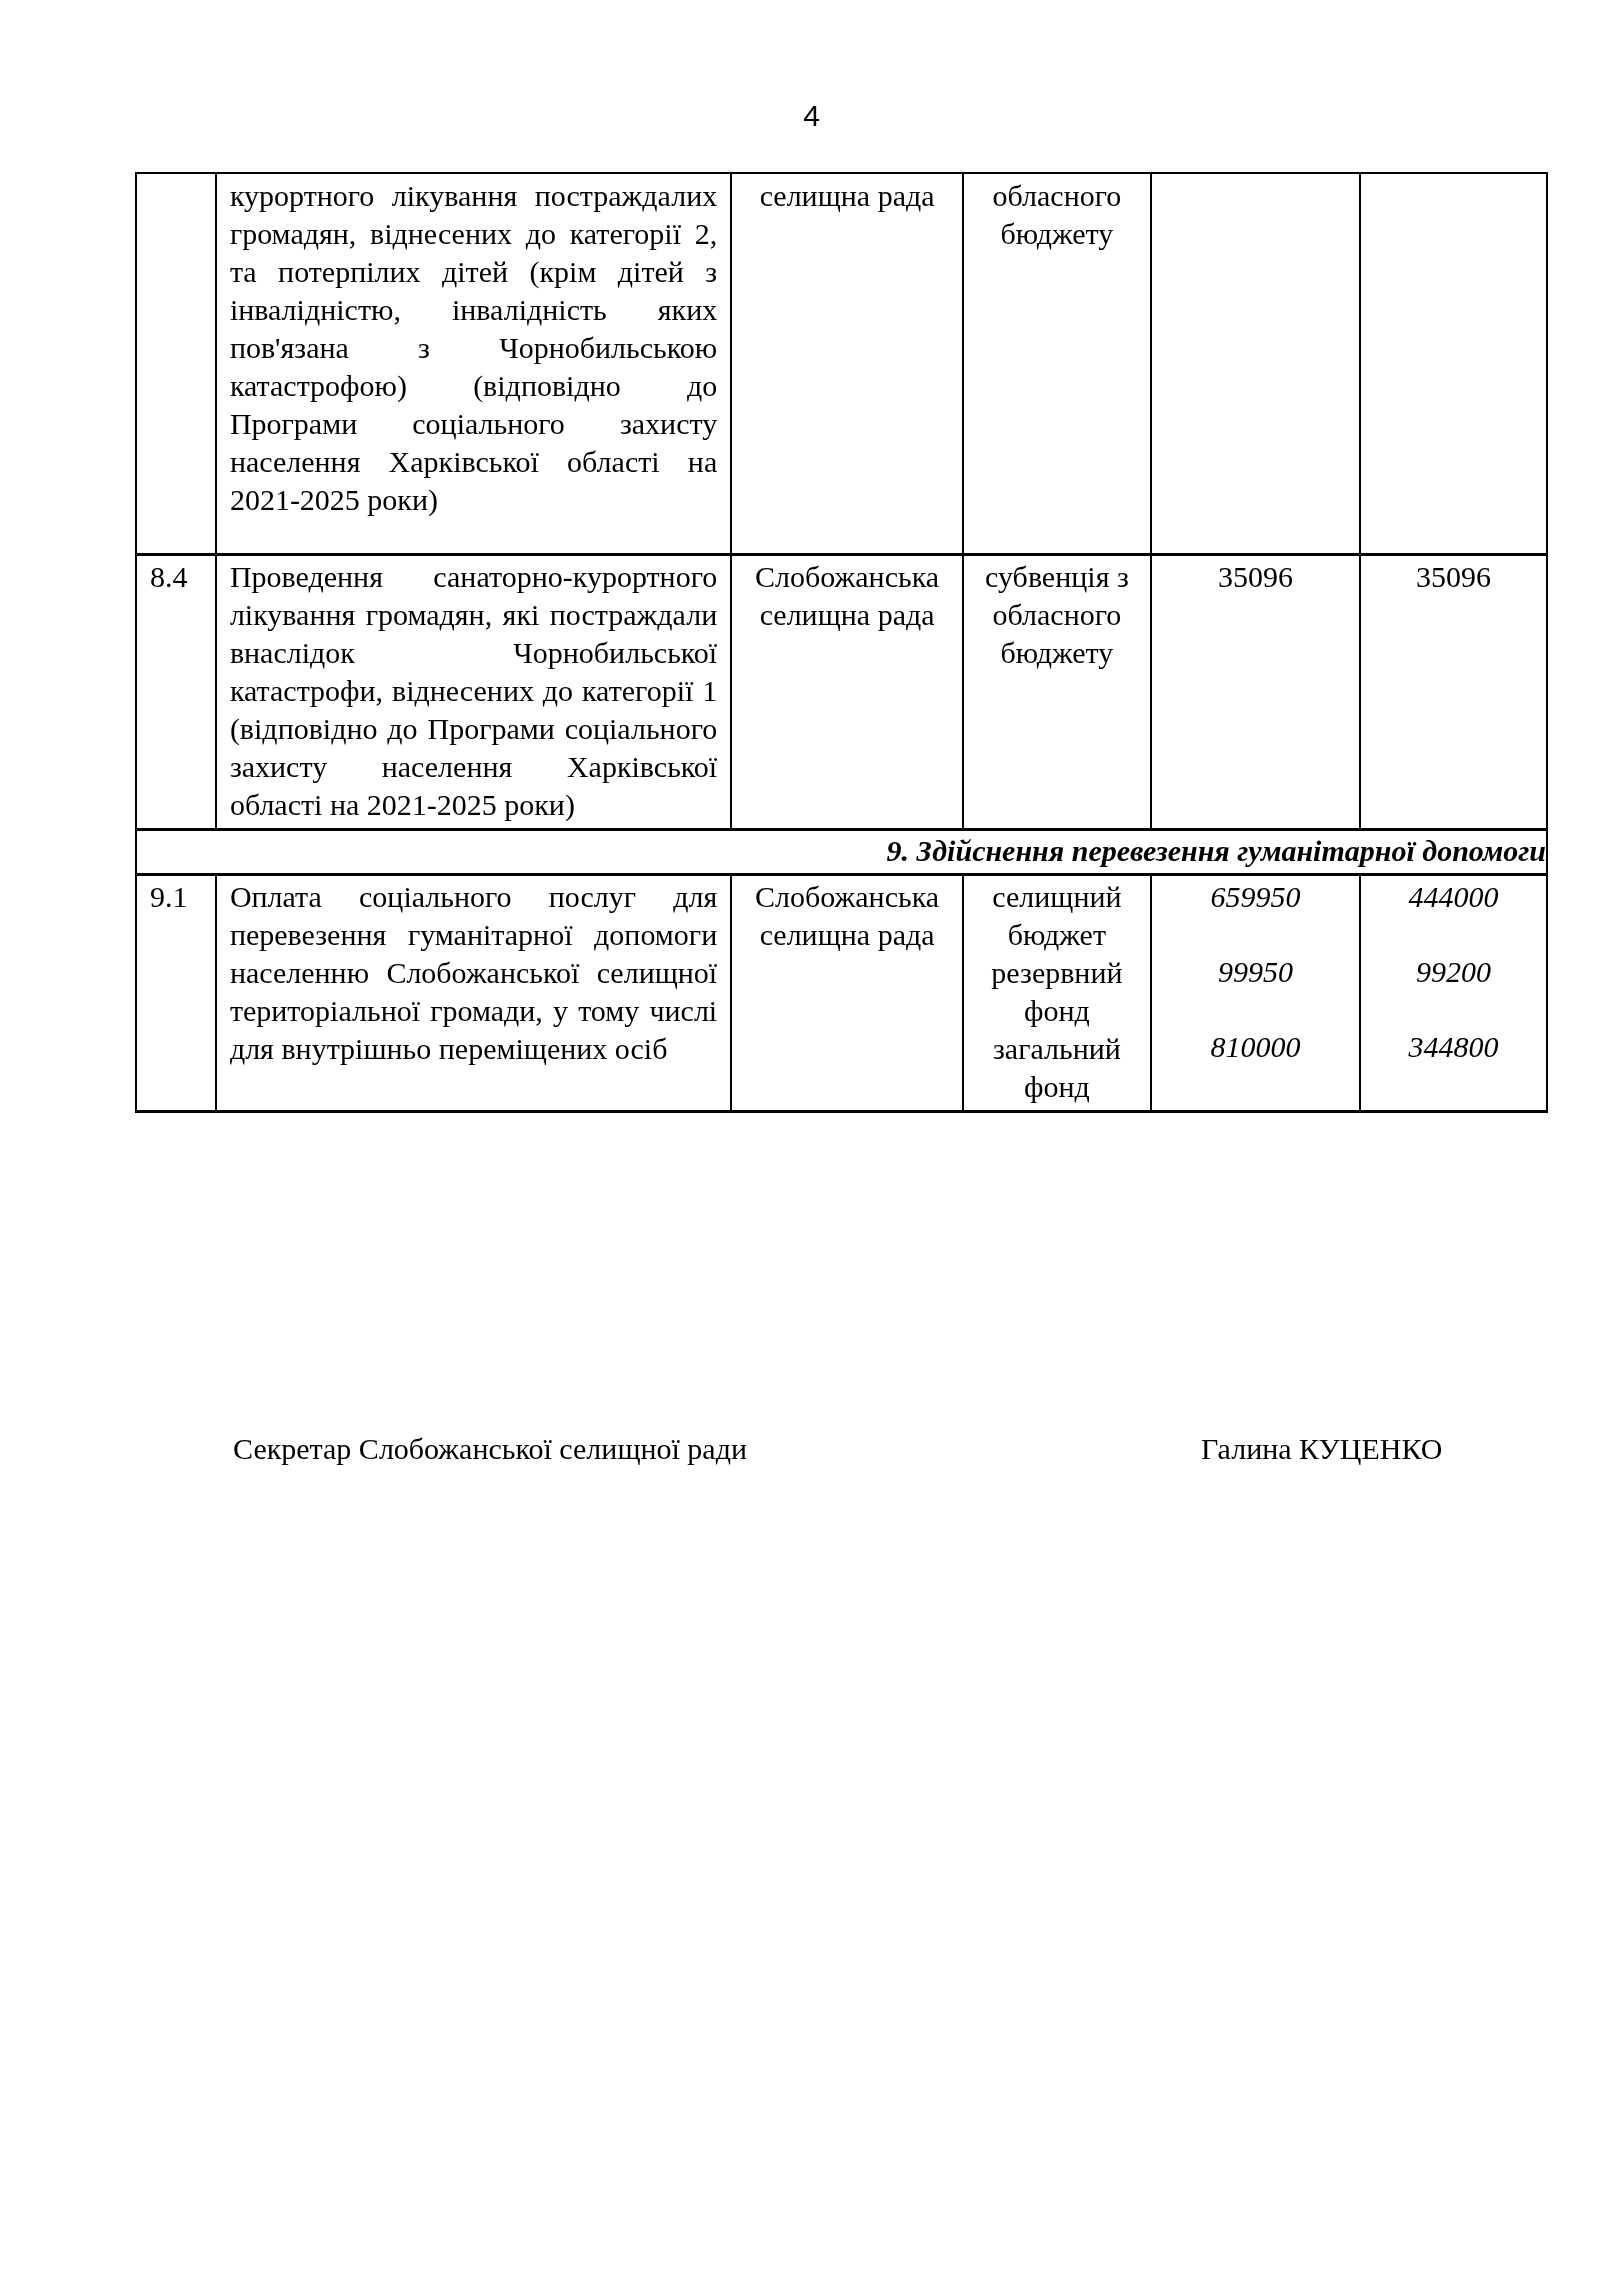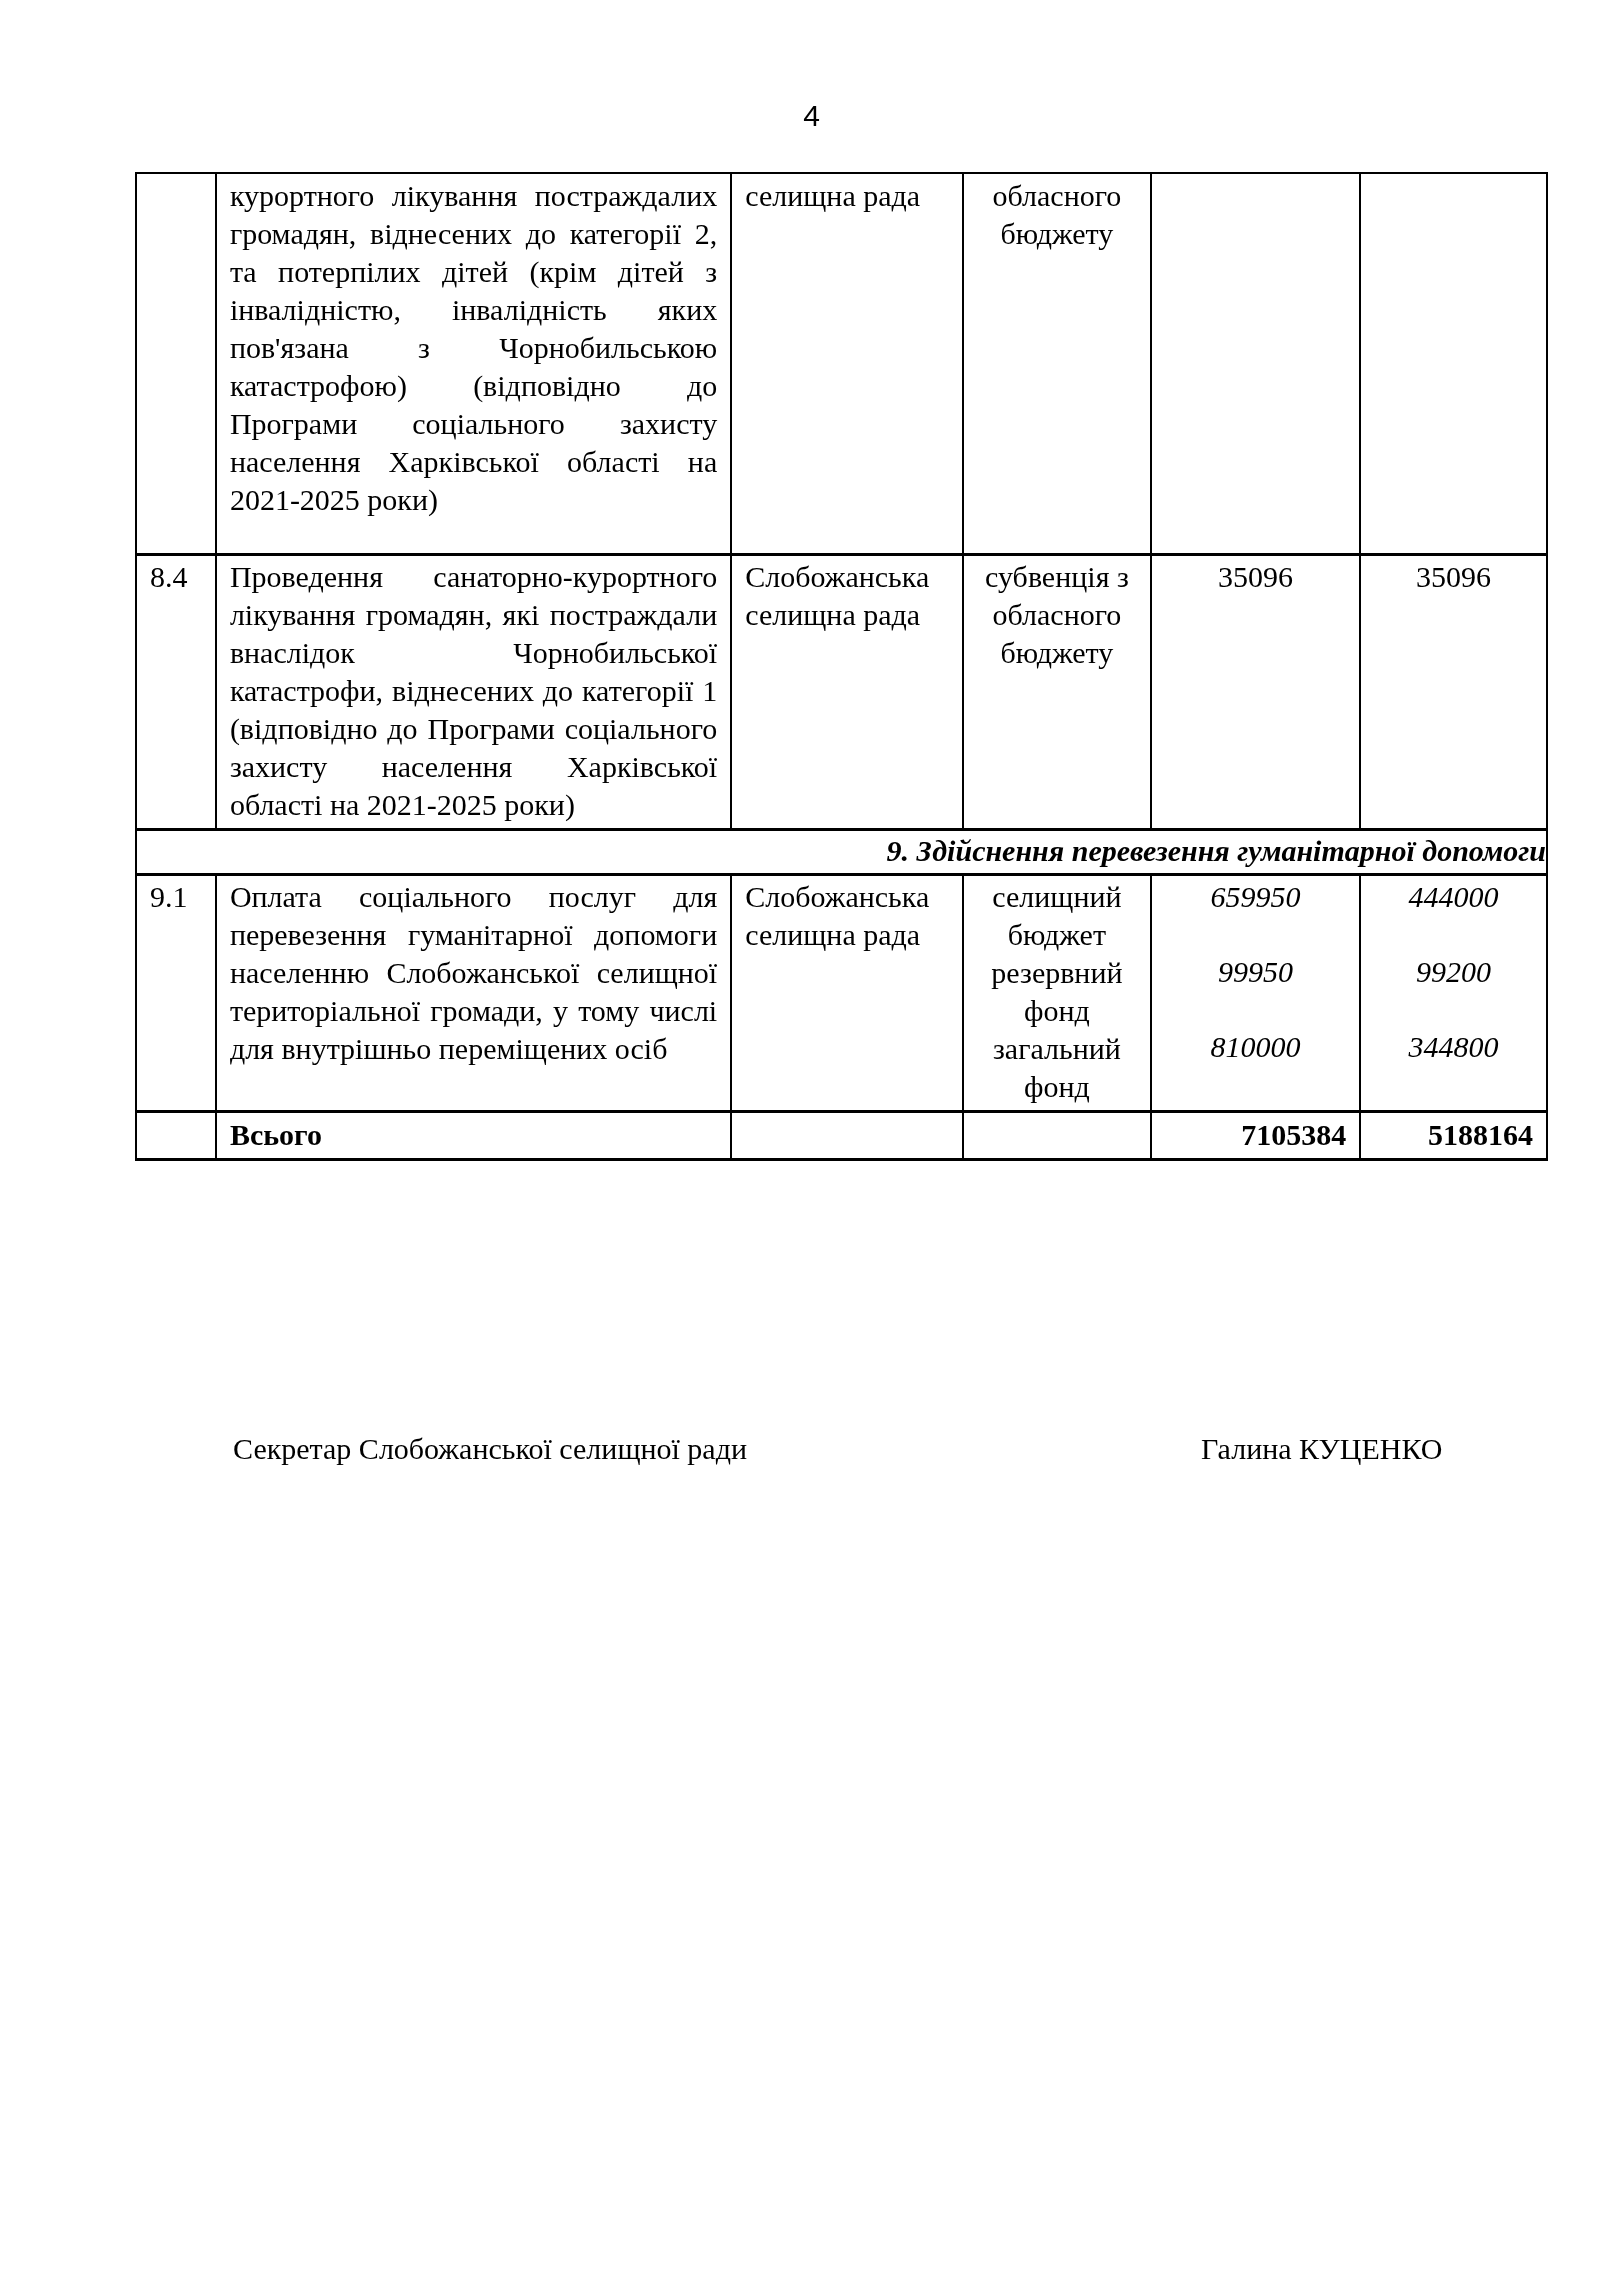--- a/index.html
+++ b/index.html
@@ -23,21 +23,21 @@
   }
   table.doc-table tr.thick-bottom td { border-bottom-width: 3.3px; }
   .col-num { width: 71px; }
   .col-desc { width: 458px; }
   .col-exec { width: 206px; }
   .col-src { width: 167px; }
   .col-v1 { width: 186px; }
   .col-v2 { width: 166px; }
   td.num { padding-left: 13px; }
   td.desc { text-align: justify; text-align-last: left; }
-  td.exec { text-align: left; }
+  td.exec { text-align: center; }
   td.src { text-align: center; }
   td.val { text-align: center; }
   .section-title {
     text-align: right; font-weight: bold; font-style: italic; padding: 1.3px 0 2.6px 0 !important;
   }
   .line { display: block; }
   .val-line { display: block; height: 75px; font-style: italic; }
   .bold { font-weight: bold; }
   .signature {
     position: absolute; top: 1430px; left: 0; width: 1623px;
@@ -98,28 +98,20 @@
       <span class="val-line">99950</span>
       <span class="val-line">810000</span>
     </td>
     <td class="val">
       <span class="val-line">444000</span>
       <span class="val-line">99200</span>
       <span class="val-line">344800</span>
     </td>
   </tr>
 
-  <tr class="thick-bottom">
-    <td class="num"></td>
-    <td class="desc bold">Всього</td>
-    <td class="exec"></td>
-    <td class="src"></td>
-    <td class="val bold" style="text-align:right">7105384</td>
-    <td class="val bold" style="text-align:right">5188164</td>
-  </tr>
 </tbody>
   </table>
 
 <div class="signature">
   <span class="sig-left">Секретар Слобожанської селищної ради</span>
   <span class="sig-right">Галина КУЦЕНКО</span>
 </div>
 
 
 </body></html>

